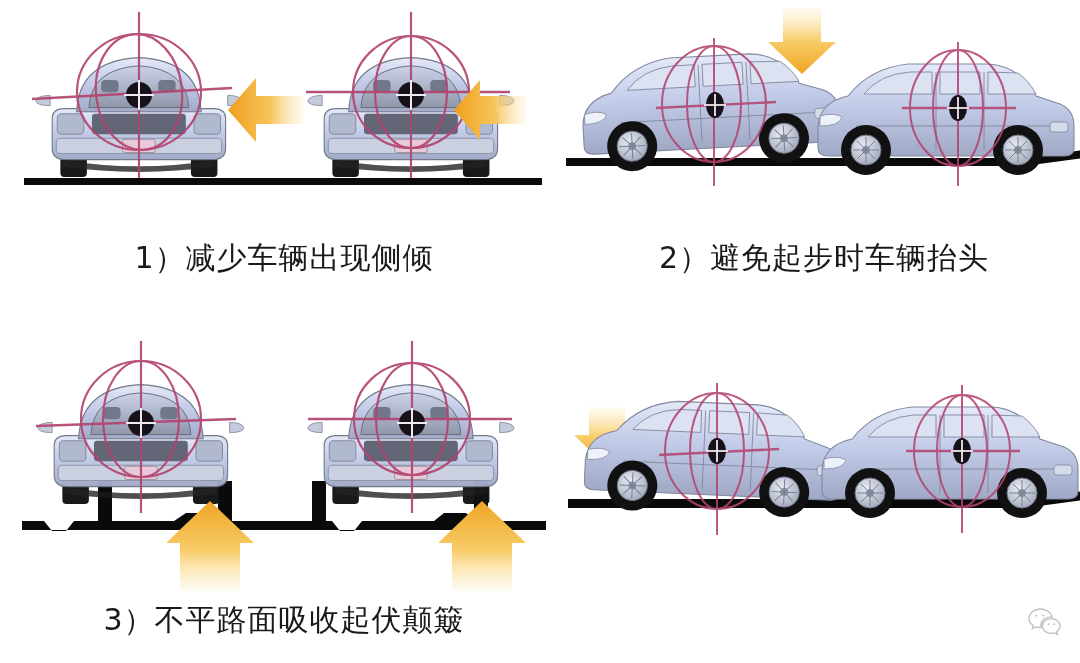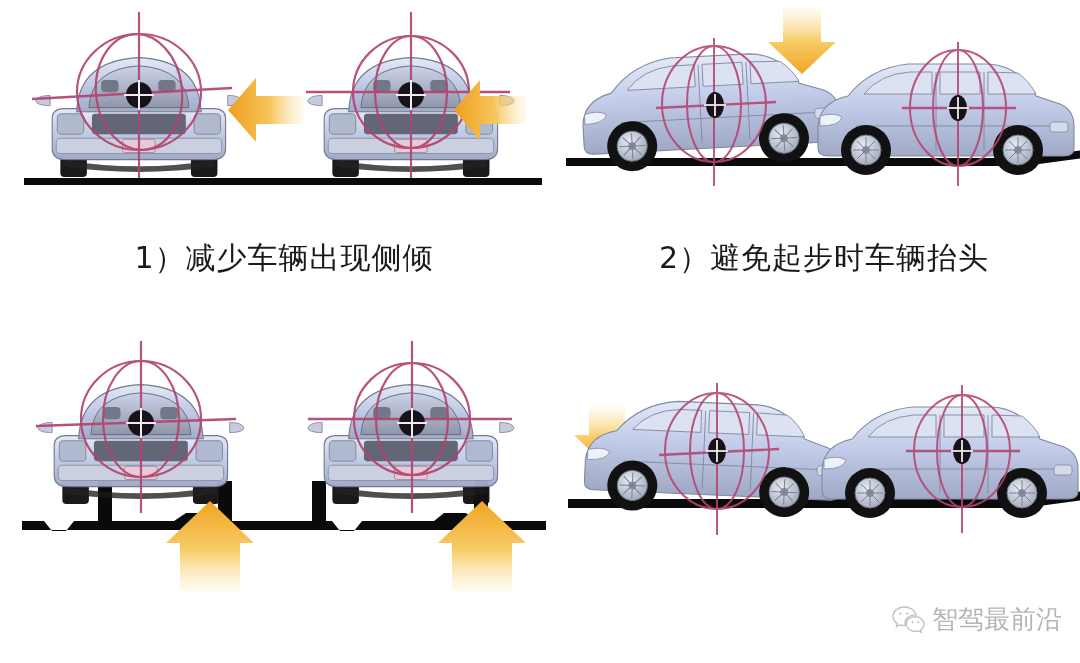--- a/index.html
+++ b/index.html
@@ -295,20 +295,21 @@
         <line x1="294" y1="88" x2="498" y2="88" stroke-width="2.6"></line>
       </g>
       <circle cx="398" cy="92" r="13" fill="#17121A"></circle>
       <g stroke="#F0EAF0" stroke-width="2">
         <line x1="383" y1="92" x2="413" y2="92"></line>
           <line x1="398" y1="77" x2="398" y2="107"></line>
       </g>
 
       <path d="M438 260 L438 212 L424 212 L468 170 L512 212 L498 212 L498 260 Z" fill="url(#arrU)"></path>
     </svg>
+    <div class="caption cap-3">3）不平路面吸收起伏颠簸</div>
   </div>
 
   <div class="panel">
     <svg class="scene" viewBox="0 0 540 332">
 
       <path d="M14 168 L470 168 L530 160 L530 169 L470 177 L14 177 Z" fill="#0A0A0A"></path>
 
       <path d="M35 76 L35 104 L20 104 L53 136 L86 104 L71 104 L71 76 Z" fill="url(#arrD)"></path>
 
       <g transform="translate(26,38) rotate(2.5 134 80)">
@@ -347,14 +348,13 @@
 
 <div class="watermark">
   <svg class="wm-icon" width="34" height="30" viewBox="0 0 34 30">
     <path d="M12 2 C5.9 2 1 6.1 1 11.2 c0 2.9 1.6 5.5 4.1 7.2 L4.3 21.6 l3.3 -1.7 c1.3 .4 2.8 .6 4.4 .6 .4 0 .8 0 1.2 -.1 -.2 -.7 -.3 -1.4 -.3 -2.1 0 -4.7 4.6 -8.5 10.3 -8.5 .4 0 .7 0 1.1 .1 C23.1 5.4 18.1 2 12 2 z" fill="none" stroke="#8a8a8a" stroke-width="1.3"></path>
     <circle cx="8.3" cy="8.6" r="1.1" fill="#8a8a8a"></circle>
     <circle cx="15.3" cy="8.6" r="1.1" fill="#8a8a8a"></circle>
     <path d="M23.3 11.6 c-5 0 -9 3.3 -9 7.4 0 4.1 4 7.4 9 7.4 1.1 0 2.2 -.2 3.2 -.5 l2.9 1.5 -.7 -2.5 c2 -1.4 3.3 -3.5 3.3 -5.9 0 -4.1 -4 -7.4 -8.7 -7.4 z" fill="none" stroke="#8a8a8a" stroke-width="1.3"></path>
     <circle cx="20.5" cy="17.2" r=".95" fill="#8a8a8a"></circle>
     <circle cx="26.2" cy="17.2" r=".95" fill="#8a8a8a"></circle>
   </svg>
-  <span class="wm-text">智驾最前沿</span>
 </div>
 
 </body></html>

